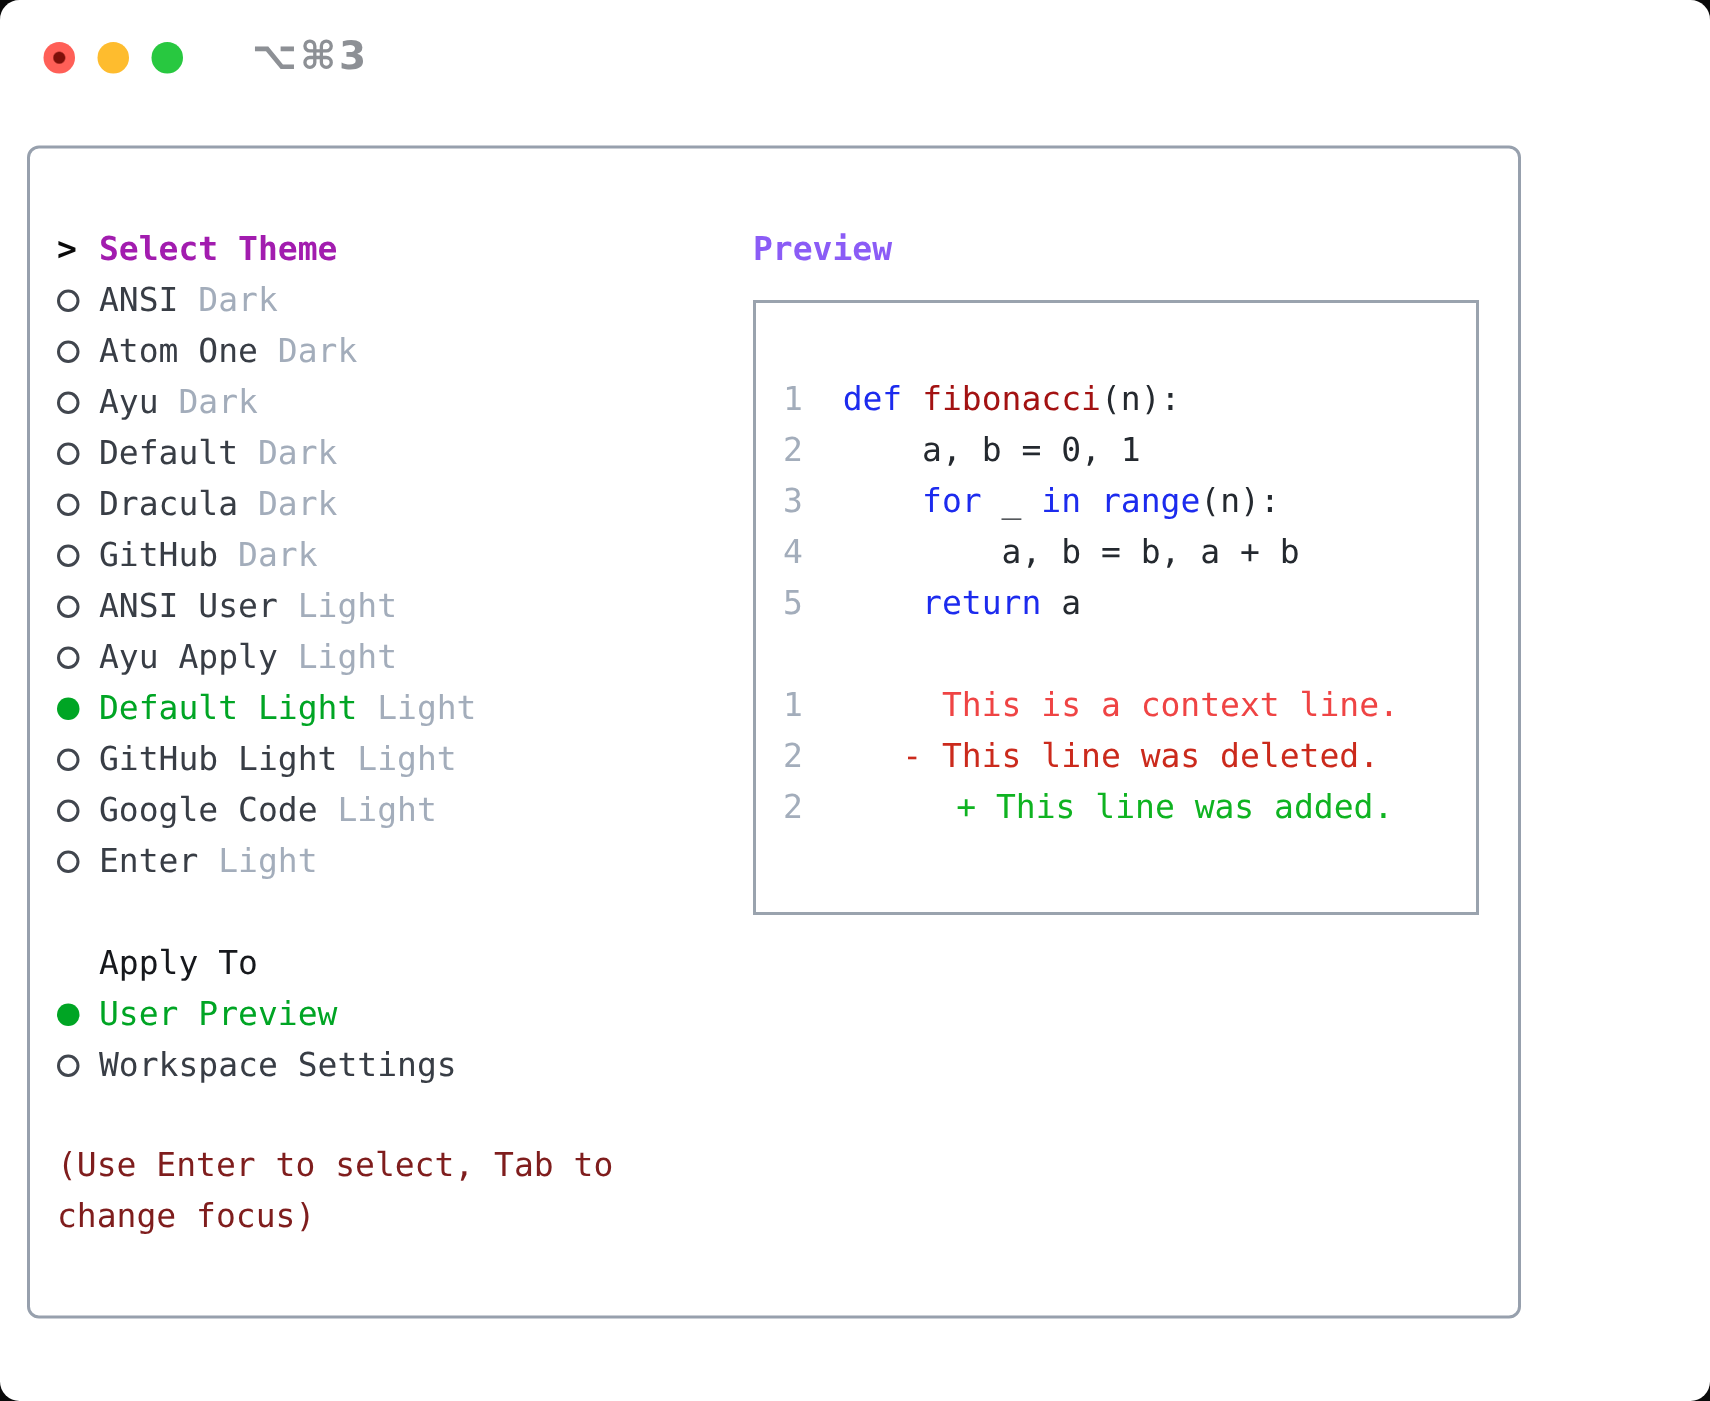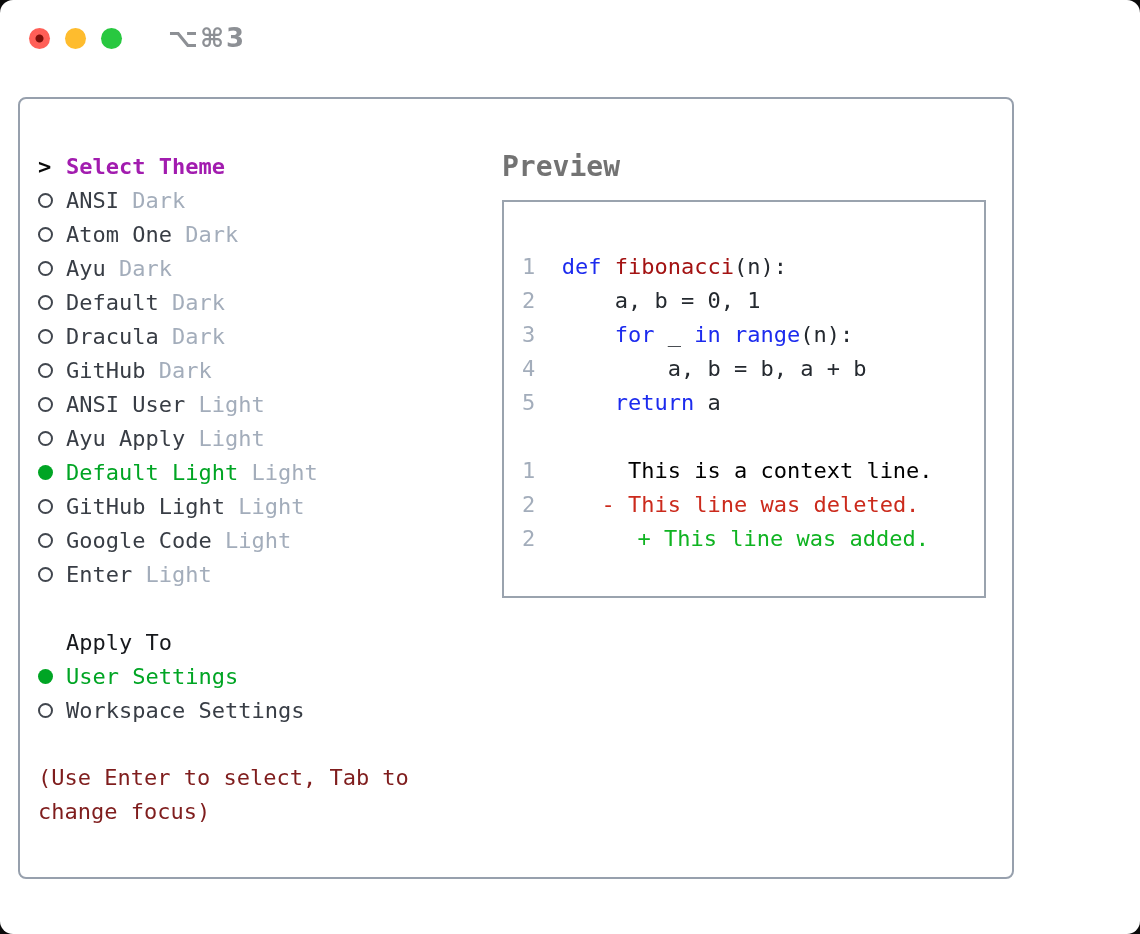--- a/index.html
+++ b/index.html
@@ -63,33 +63,33 @@
 
   .hint {
     margin-top: 34px;
     max-width: 440px;
     font-size: 22px; line-height: 34px;
     color: #7f1d1d;
     white-space: normal;
   }
 
   
-  .preview-header { height: 34px; font-size: 28px; font-weight: bold; color: #737373; display:flex; align-items:center;text-align:center; }
+  .preview-header { height: 34px; font-size: 22px; font-weight: bold; color: #8b5cf6; display:flex; align-items:center;text-align:center; }
   .preview-box {
     margin-top: 17px;
     border: 2px solid #9aa3ae;
-    padding: 48px 0 40px 18px;
+    padding: 48px 0 52px 18px;
     background: #ffffff;
   }
   .pline { height: 34px; line-height: 34px; font-size: 22px; white-space: pre; }
   .pline .ln  { color: #a3adbb; }
   .pline .pl  { color: #24292f; }
   .pline .kw  { color: #1c2bee; }
   .pline .fn  { color: #a31212; }
-  .pline .ctx { color: #000000; text-align: right; }
+  .pline .ctx { color: #ef4444; text-align: right; }
   .pline .del { color: #cb2a1c; }
   .pline .add { color: #0fb321; margin-left: 36px; }
 </style>
 </head>
 <body>
 
 <div class="window">
 
   <div class="titlebar">
     <div class="traffic">
@@ -122,21 +122,21 @@
           <div class="row theme-item"><span class="markercell"><span class="radio"></span></span><span class="tname">Enter</span><span class="tvariant"> Light</span></div>
         </div>
 
       <div class="gap-row"></div>
 
       <div class="row">
         <span class="markercell"></span><span class="apply-label">Apply To</span>
       </div>
 
       <div>
-          <div class="row apply-item selected"><span class="markercell"><span class="radio filled"></span></span><span class="tname">User Settings</span></div>
+          <div class="row apply-item selected"><span class="markercell"><span class="radio filled"></span></span><span class="tname">User Preview</span></div>
           <div class="row apply-item"><span class="markercell"><span class="radio"></span></span><span class="tname">Workspace Settings</span></div>
         </div>
 
       <div class="hint">(Use Enter to select, Tab to change focus)</div>
     </div>
 
     <div class="col-right">
       <div class="preview-header">Preview</div>
       <div class="preview-box">
         <div>

